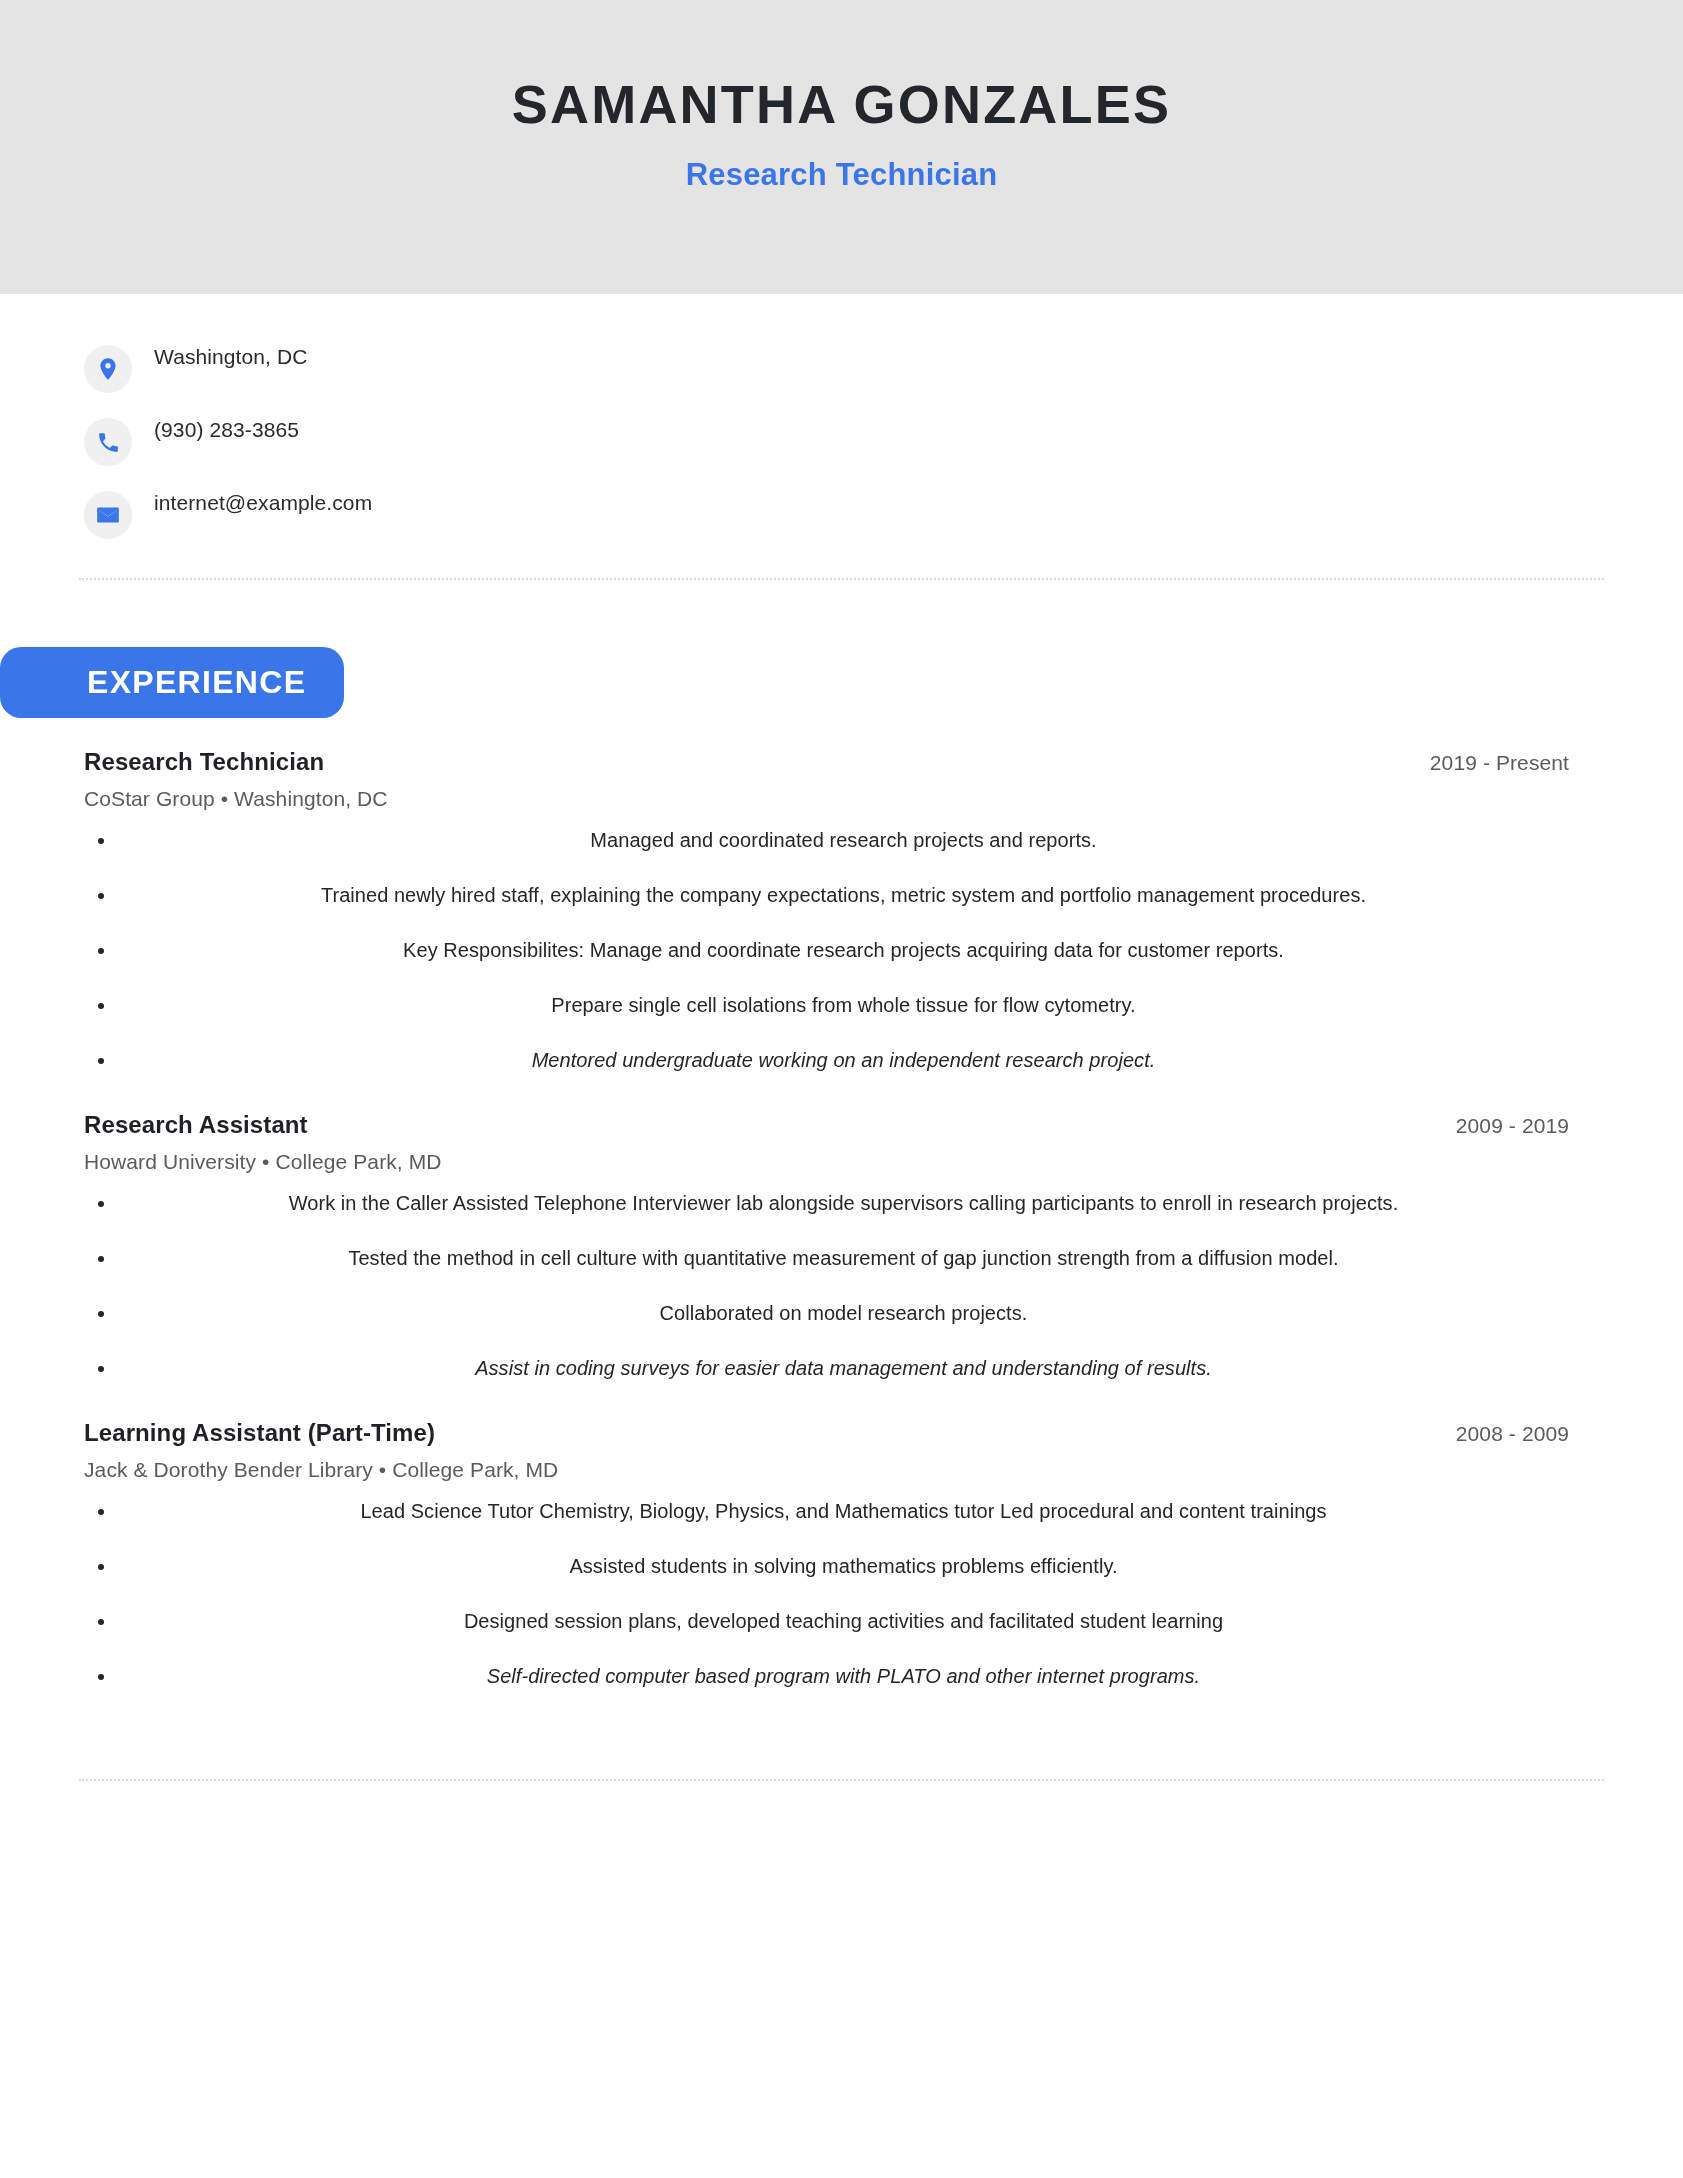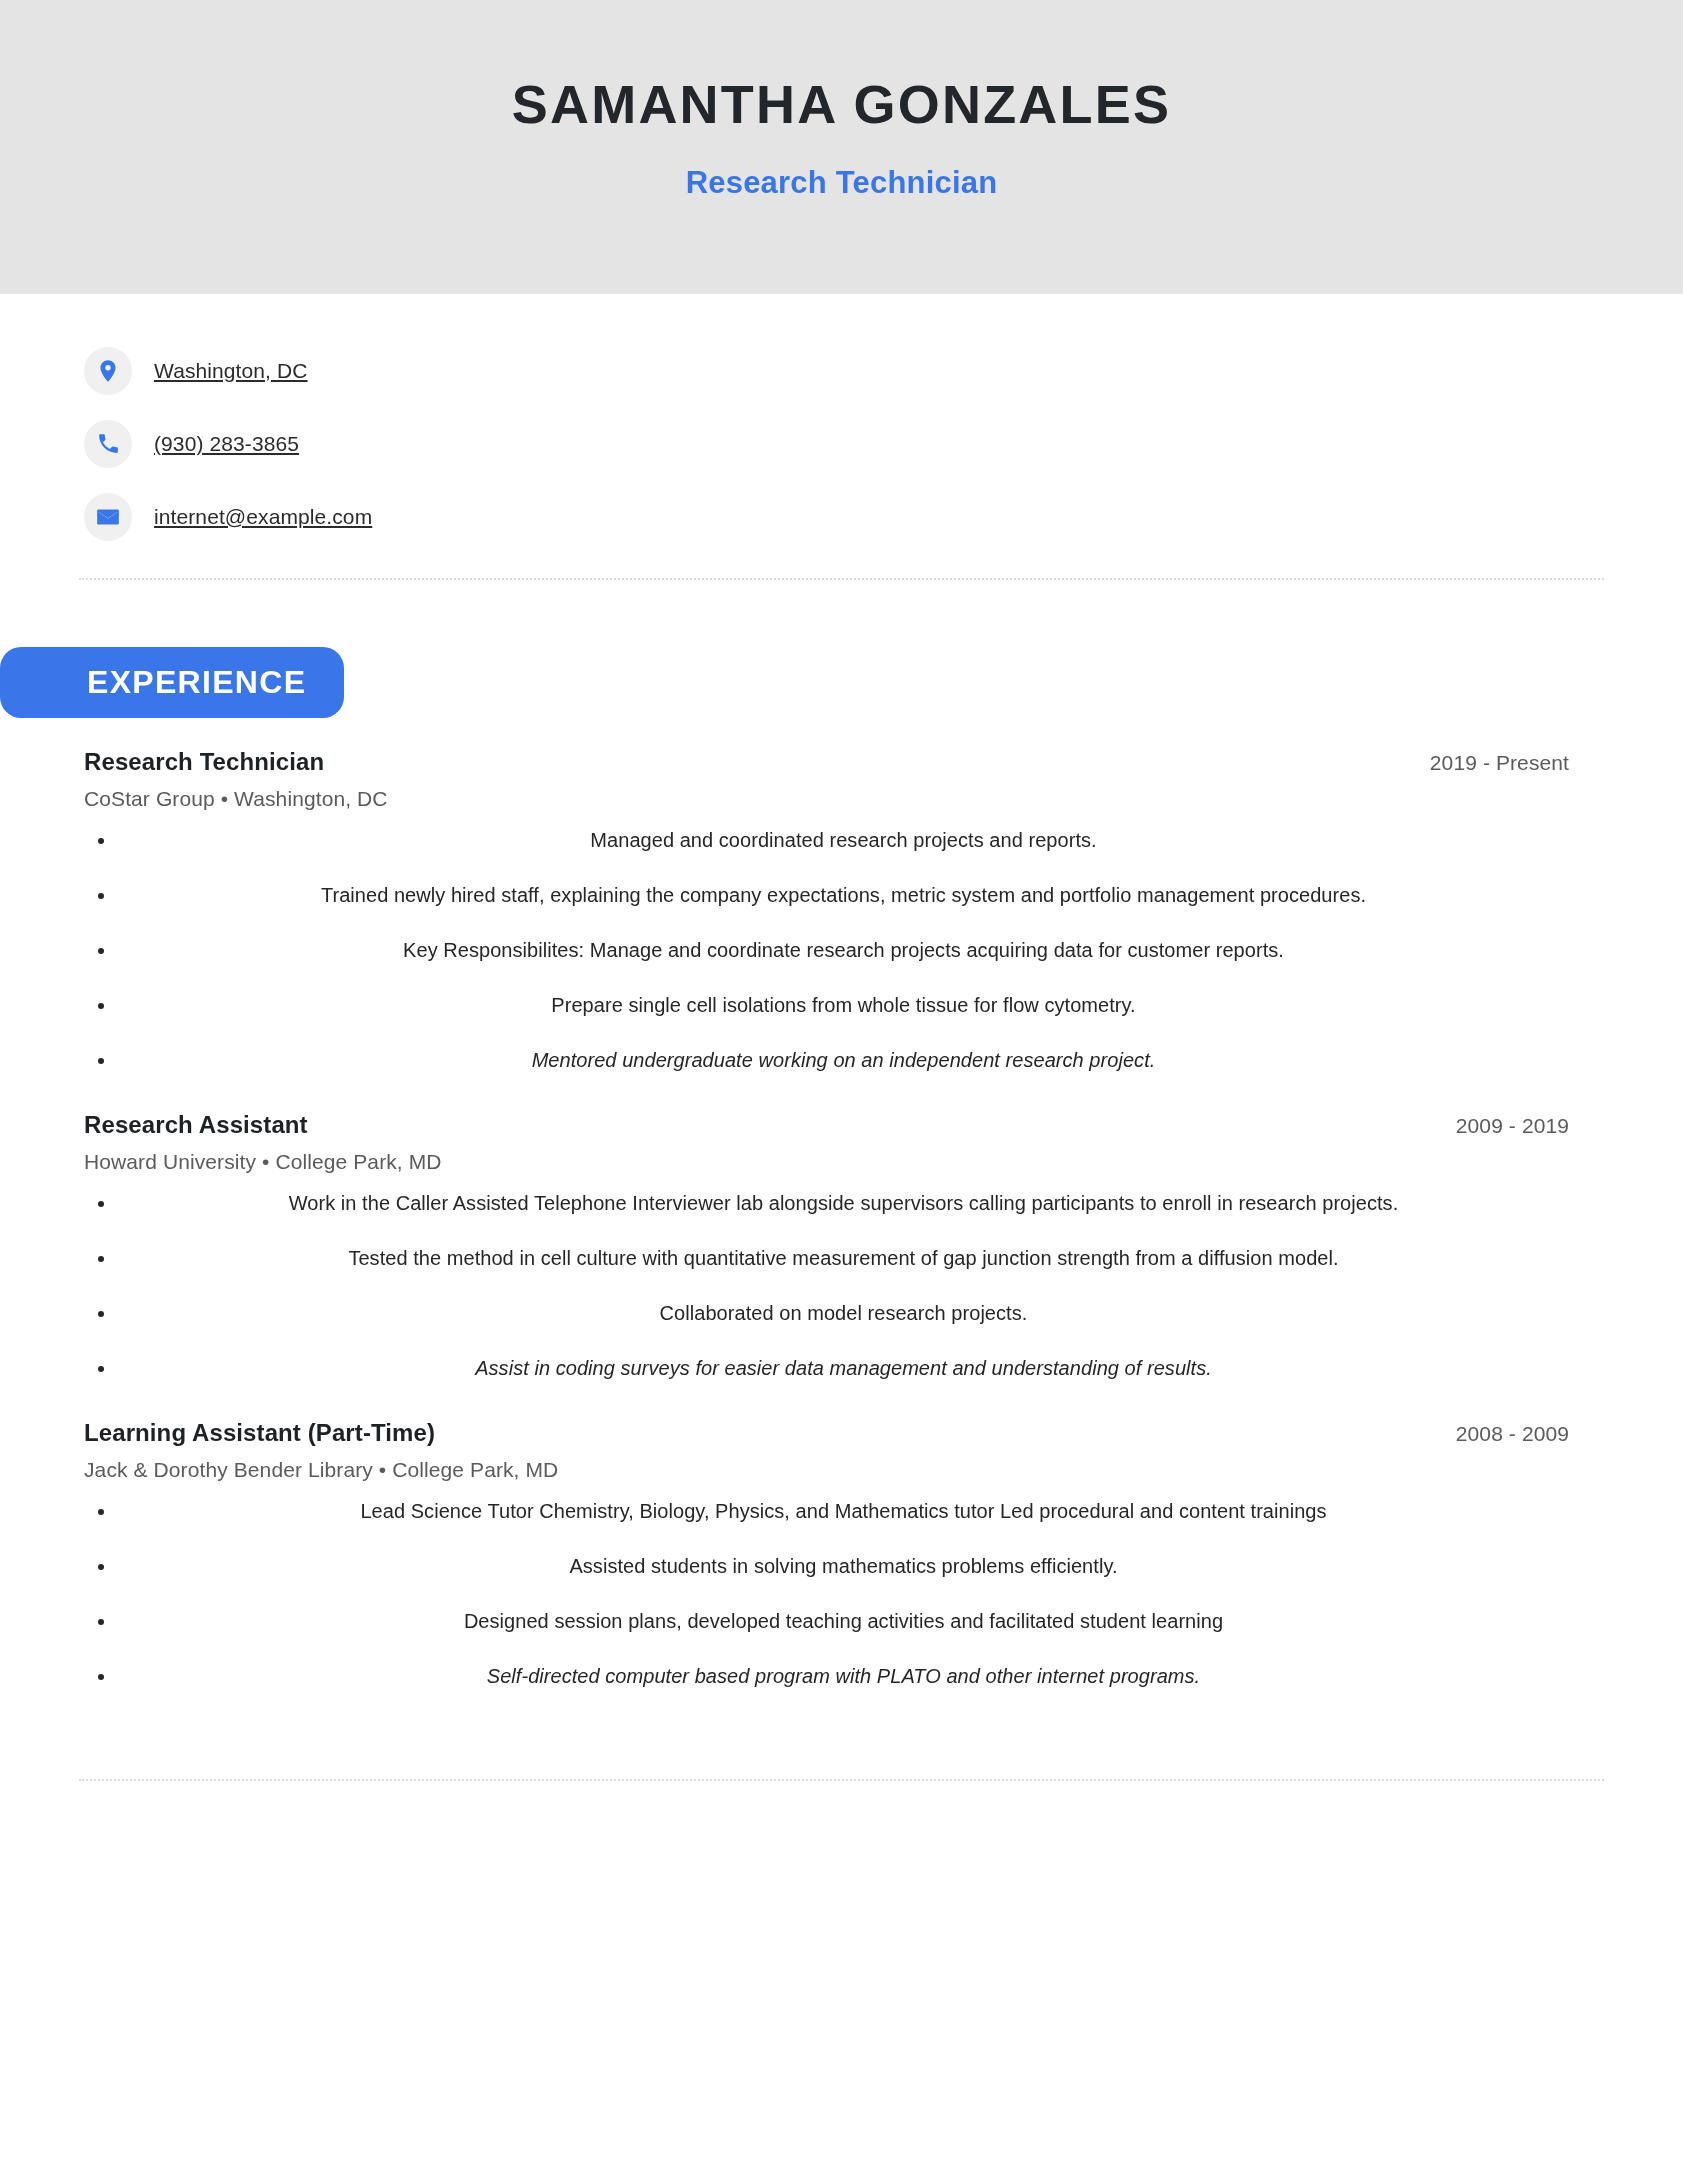--- a/index.html
+++ b/index.html
@@ -27,21 +27,20 @@
     position: absolute;
     left: 0;
     top: 0;
     width: 1683px;
     height: 294px;
     background: #e4e4e4;
     display: flex;
     flex-direction: column;
     align-items: center;
     justify-content: flex-start;
-    gap: 8px;
   }
   .full-name {
     margin-top: 77px;
     font-size: 54px;
     font-weight: bold;
     letter-spacing: 2.2px;
     color: #23272b;
     line-height: 1;
     text-align: center;
     white-space: nowrap;
@@ -63,24 +62,22 @@
     top: 294px;
     width: 1683px;
   }
 
   
   .contact-list {
     padding: 51px 0 0 84px;
   }
   .contact-row {
     display: flex;
-    align-items: center;
     height: 51px;
     margin-bottom: 22px;
-    text-decoration: underline;
   }
   .contact-icon {
     width: 48px;
     height: 48px;
     border-radius: 50%;
     background: #f0f0f0;
     display: flex;
     align-items: center;
     justify-content: center;
     flex: 0 0 48px;

